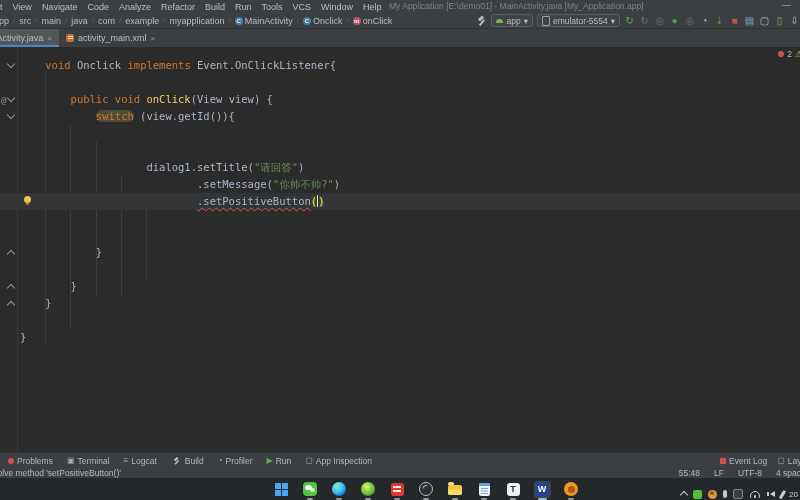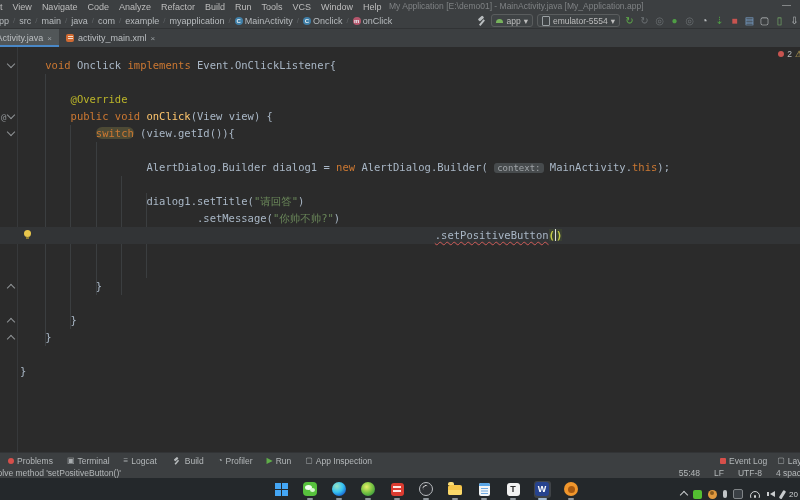--- a/index.html
+++ b/index.html
@@ -37,21 +37,21 @@
   .tab .close{color:#9aa0a3;font-size:8px;}
   .xmlico{width:8px;height:8px;border-radius:2px;background:#cf6a32;position:relative;}
   .xmlico::before{content:"";position:absolute;left:1.5px;top:2px;width:5px;height:1px;background:#f4ddc9;box-shadow:0 2px 0 #f4ddc9;}
 
   
   .editor{position:absolute;top:47px;left:0;right:0;height:405px;background:#2b2b2b;overflow:hidden;}
   .gutter-sep{position:absolute;left:17px;top:0;bottom:0;width:1px;background:#37393b;}
   .guide{position:absolute;width:1px;background:#3b3e40;}
   .code-lines{position:absolute;top:10px;left:0;right:0;font-family:"DejaVu Sans Mono","Liberation Mono",monospace;font-size:10.5px;line-height:17px;color:#a9b7c6;}
   .line{position:relative;height:17px;white-space:pre;padding-left:20px;}
-  .line.caret-row{background:#323436;text-align:center;}
+  .line.caret-row{background:#323436;}
   .kw{color:#cc7832;}
   .plain{color:#a9b7c6;}
   .meth{color:#ffc66d;}
   .anno{color:#bbb529;}
   .str{color:#6a8759;}
   .field{color:#9876aa;font-style:italic;}
   .hl{background:#4d4a35;border-radius:6px;}
   .hint{background:#474b4d;color:#9fa3a7;border-radius:3px;padding:0 3px;font-size:9px;}
   .err{text-decoration:underline wavy #cf5b56 1px;text-underline-offset:2px;}
   .paren{color:#c5cc46;background:#3a4033;font-weight:bold;}
@@ -233,25 +233,23 @@
   <div class="editor">
     <div class="gutter-sep"></div>
     <div class="guide" style="left:45px;top:27px;height:272px"></div>
     <div class="guide" style="left:70px;top:78px;height:204px"></div>
     <div class="guide" style="left:96px;top:95px;height:153px"></div>
     <div class="guide" style="left:121px;top:129px;height:119px"></div>
     <div class="guide" style="left:146px;top:146px;height:85px"></div>
     <div class="code-lines" id="codelines">
         <div class="line"><span class="fold down"></span><span>    <span class="kw">void </span><span class="plain">Onclick </span><span class="kw">implements </span><span class="plain">Event.OnClickListener{</span></span></div>
         <div class="line"><span></span></div>
-        <div class="line"><span>        <span class="anno">@Override</span></span></div>
         <div class="line"><span class="fold down"></span><span class="ovr">@</span><span>        <span class="kw">public void </span><span class="meth">onClick</span><span class="plain">(View view) {</span></span></div>
         <div class="line"><span class="fold down"></span><span>            <span class="kw hl">switch</span><span class="plain"> (view.getId()){</span></span></div>
         <div class="line"><span></span></div>
-        <div class="line"><span>                    <span class="plain">AlertDialog.Builder dialog1 = </span><span class="kw">new </span><span class="plain">AlertDialog.Builder( </span><span class="hint">context:</span><span class="plain"> MainActivity.</span><span class="kw">this</span><span class="plain">);</span></span></div>
         <div class="line"><span></span></div>
         <div class="line"><span>                    <span class="plain">dialog1.setTitle(</span><span class="str">"请回答"</span><span class="plain">)</span></span></div>
         <div class="line"><span>                            <span class="plain">.setMessage(</span><span class="str">"你帅不帅?"</span><span class="plain">)</span></span></div>
         <div class="line caret-row"><span class="bulb"></span><span>                            <span class="plain err">.setPositiveButton</span><span class="paren">(</span><span class="caret"></span><span class="paren">)</span></span></div>
         <div class="line"><span></span></div>
         <div class="line"><span></span></div>
         <div class="line"><span class="fold up"></span><span>            <span class="plain">}</span></span></div>
         <div class="line"><span></span></div>
         <div class="line"><span class="fold up"></span><span>        <span class="plain">}</span></span></div>
         <div class="line"><span class="fold up"></span><span>    <span class="plain">}</span></span></div>

